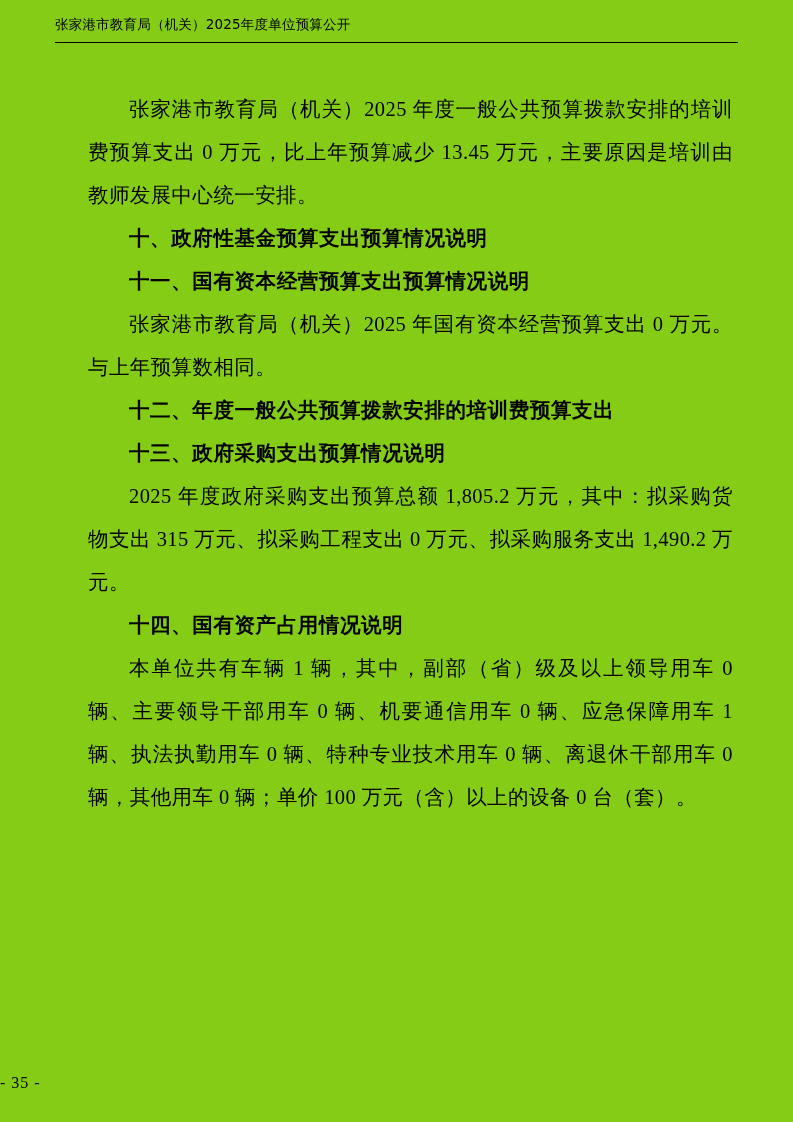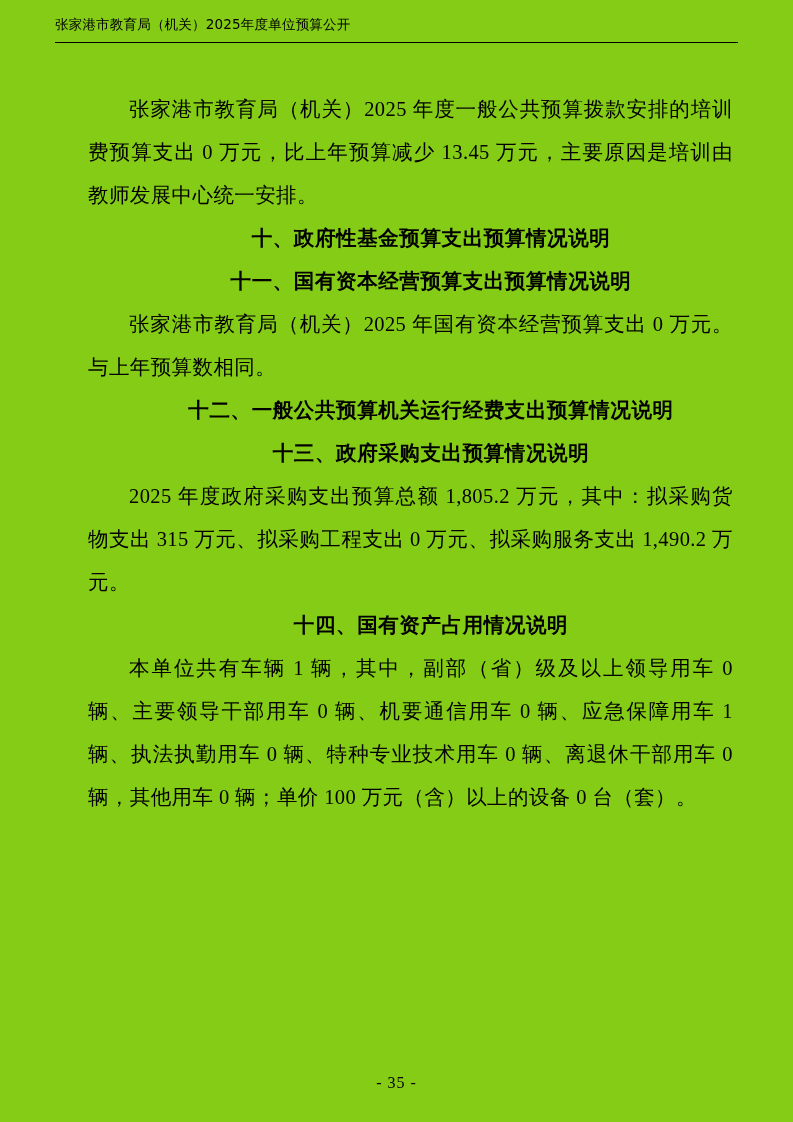--- a/index.html
+++ b/index.html
@@ -54,28 +54,26 @@
     letter-spacing: 0.4px;
   }
   h2 {
     margin: 0;
     font-size: 20.5px;
     line-height: 43px;
     font-weight: bold;
     text-indent: 2em;
     font-family: "DejaVu Serif", "Liberation Serif", serif;
     letter-spacing: 0.6px;
-    text-align: center;
   }
   .footer {
     position: absolute;
     bottom: 30px;
     left: 0;
     width: 100%;
-    text-align: center;
     font-size: 16px;
     font-family: "Liberation Serif", "DejaVu Serif", serif;
     letter-spacing: 1px;
   }
 </style>
 </head>
 <body>
 
 <div class="page">
 
@@ -84,21 +82,21 @@
 
   <div class="content">
 
     <p>张家港市教育局（机关）2025 年度一般公共预算拨款安排的培训费预算支出 0 万元，比上年预算减少 13.45 万元，主要原因是培训由教师发展中心统一安排。</p>
 
     <h2>十、政府性基金预算支出预算情况说明</h2>
 
     <h2>十一、国有资本经营预算支出预算情况说明</h2>
     <p>张家港市教育局（机关）2025 年国有资本经营预算支出 0 万元。与上年预算数相同。</p>
 
-    <h2>十二、一般公共预算机关运行经费支出预算情况说明</h2>
+    <h2>十二、年度一般公共预算拨款安排的培训费预算支出</h2>
 
     <h2>十三、政府采购支出预算情况说明</h2>
     <p>2025 年度政府采购支出预算总额 1,805.2 万元，其中：拟采购货物支出 315 万元、拟采购工程支出 0 万元、拟采购服务支出 1,490.2 万元。</p>
 
     <h2>十四、国有资产占用情况说明</h2>
     <p>本单位共有车辆 1 辆，其中，副部（省）级及以上领导用车 0 辆、主要领导干部用车 0 辆、机要通信用车 0 辆、应急保障用车 1 辆、执法执勤用车 0 辆、特种专业技术用车 0 辆、离退休干部用车 0 辆，其他用车 0 辆；单价 100 万元（含）以上的设备 0 台（套）。</p>
 
   </div>
 
   <div class="footer">- 35 -</div>

